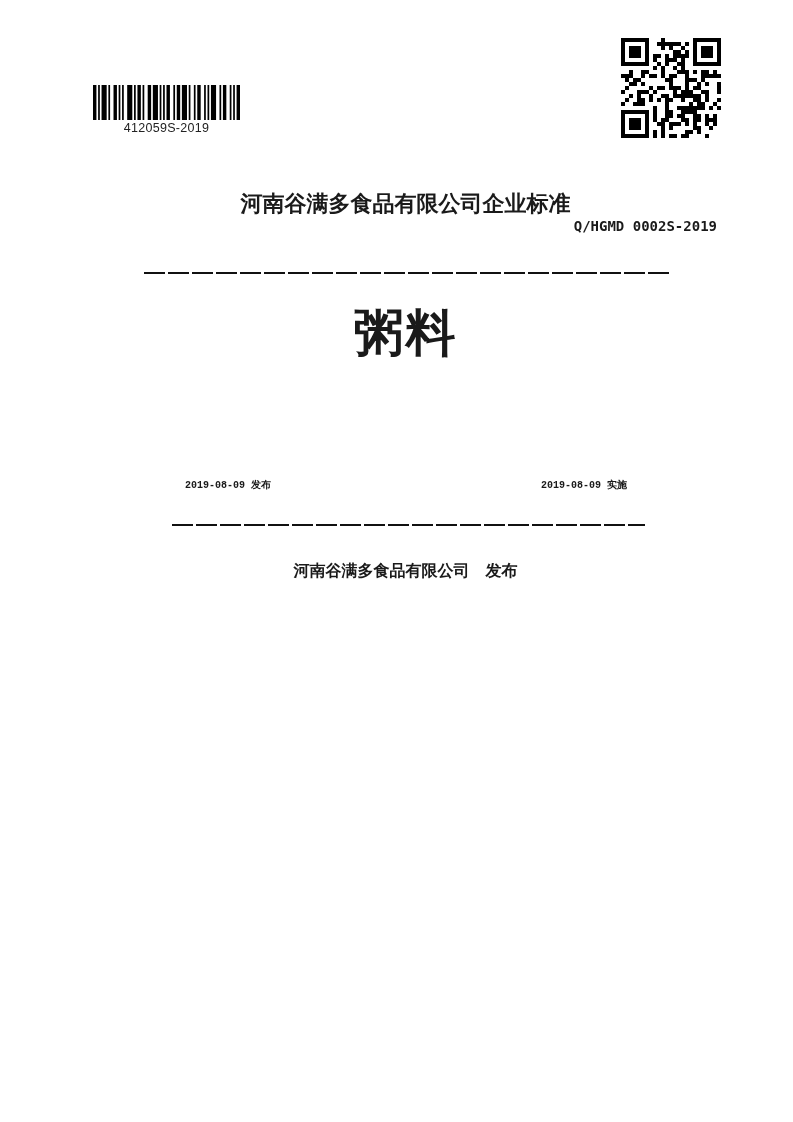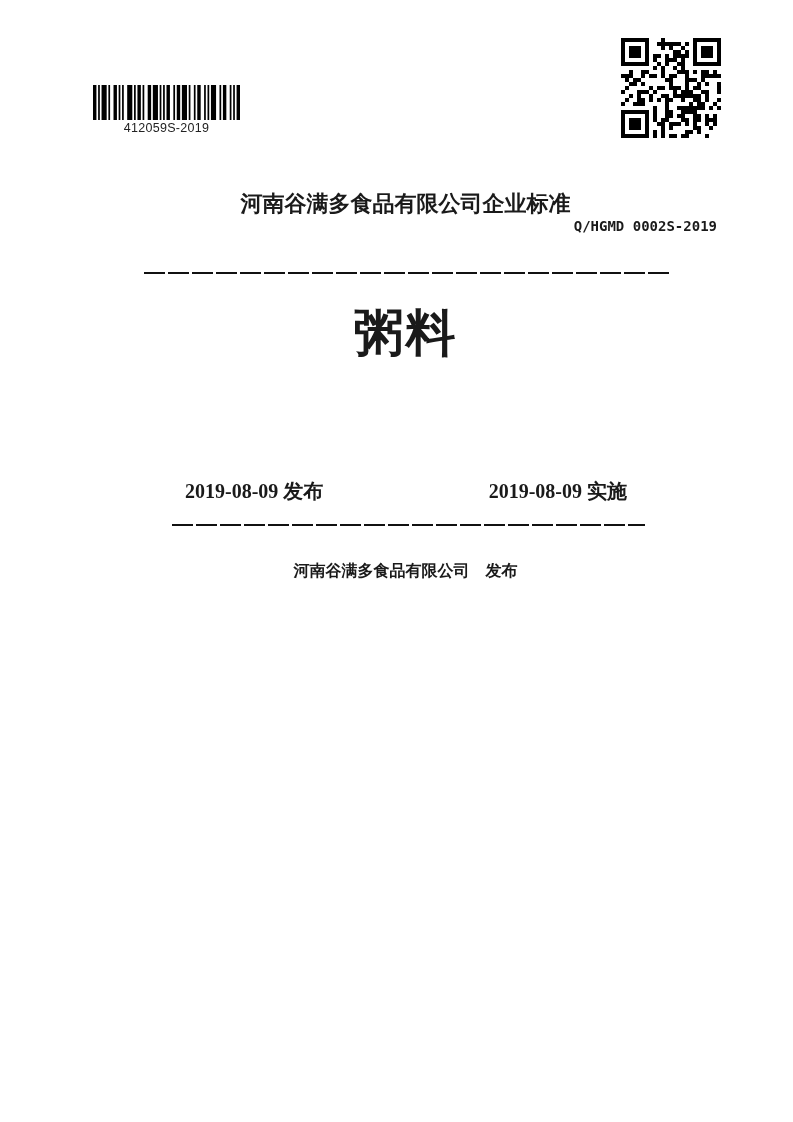--- a/index.html
+++ b/index.html
@@ -16,22 +16,22 @@
   }
   .sep{
     position:absolute;height:2px;
     background:repeating-linear-gradient(to right,#111 0 21px,rgba(0,0,0,0) 21px 24px);
   }
   .sep-top{top:272px;left:144px;width:526px;}
   .sep-bottom{top:524px;left:172px;width:473px;}
   .doc-title{top:305px;font-size:50px;font-weight:bold;line-height:57px;letter-spacing:2px;}
   .date{
     position:absolute;top:478px;
-    font-family:Liberation Serif, serif;
-    font-weight:bold;font-size:20px;white-space:pre;
+    font-family:Liberation Mono, monospace;
+    font-weight:bold;font-size:10px;white-space:pre;
   }
   .date-issue{left:185px;}
   .date-impl{right:166px;margin-left:6px;}
   .publisher{top:561px;font-size:16px;font-weight:bold;white-space:pre;}
   .barcode-wrap{position:absolute;left:93px;top:85px;width:147px;}
   .barcode-label{
     margin-top:1px;text-align:center;font-size:12.5px;letter-spacing:0.3px;color:#222;
     font-family:"Liberation Sans",sans-serif;
   }
   .qr-wrap{position:absolute;left:621px;top:38px;width:100px;height:100px;}

